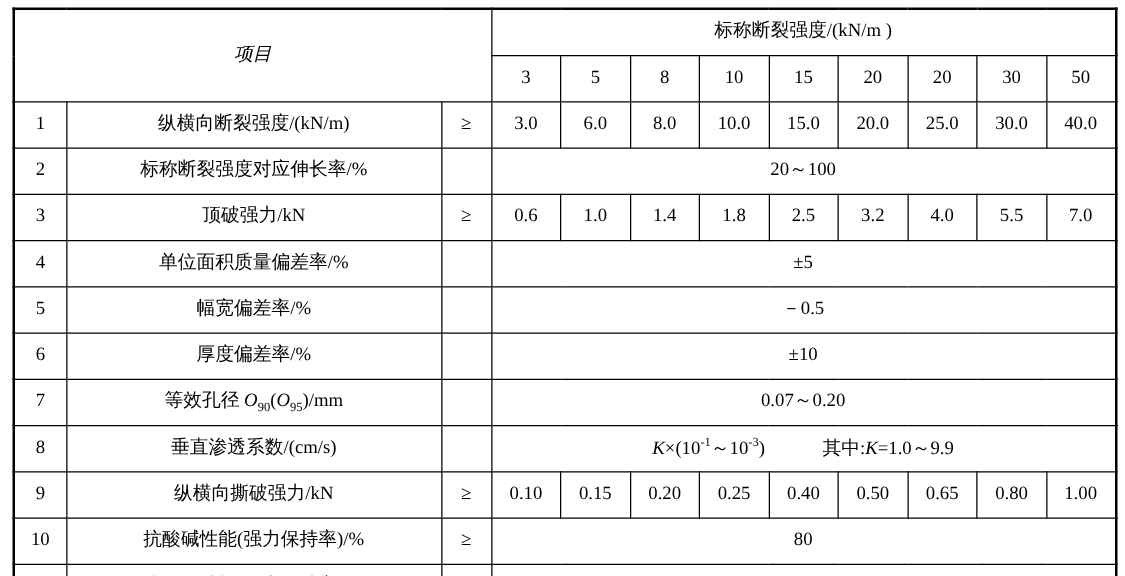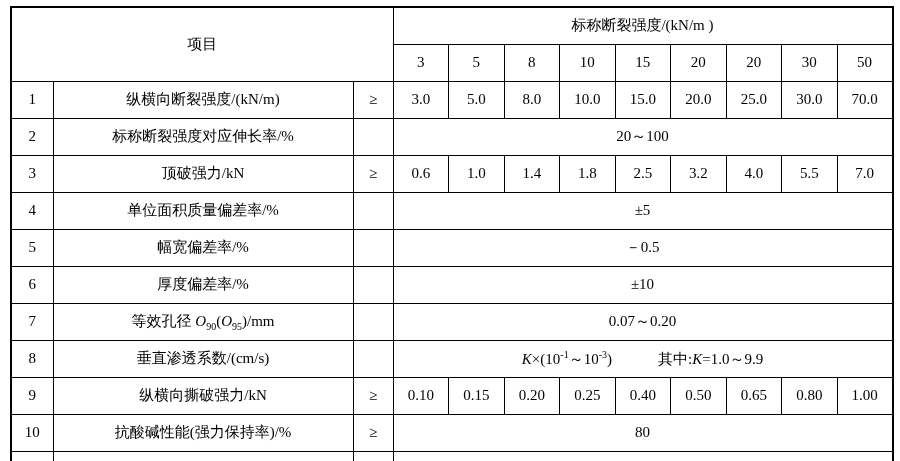--- a/index.html
+++ b/index.html
@@ -42,20 +42,21 @@
     border: 2px solid #000000;
   }
   .col-no { width: 42px; }
   .col-item { width: 300px; }
   .col-ge { width: 40px; }
   .col-val { width: 55.5px; }
 
   .hdr-item {
     font-size: 16px;
     height: 60px;
+    font-style: italic;
   }
   .hdr-strength {
     font-size: 15px;
     height: 30px;
   }
   .hdr-num {
     font-size: 15px;
     height: 30px;
   }
   td.item-cell {
@@ -127,28 +128,28 @@
         <th class="hdr-num">50</th>
       </tr>
     </thead>
     <tbody>
 
       <tr>
         <td>1</td>
         <td class="item-cell">纵横向断裂强度/(kN/m)</td>
         <td class="ge-cell">≥</td>
         <td>3.0</td>
-        <td>5.0</td>
+        <td>6.0</td>
         <td>8.0</td>
         <td>10.0</td>
         <td>15.0</td>
         <td>20.0</td>
         <td>25.0</td>
         <td>30.0</td>
-        <td>70.0</td>
+        <td>40.0</td>
       </tr>
 
       <tr>
         <td>2</td>
         <td class="item-cell">标称断裂强度对应伸长率/%</td>
         <td class="ge-cell"></td>
         <td class="span-val" colspan="9">20～100</td>
       </tr>
 
       <tr>

